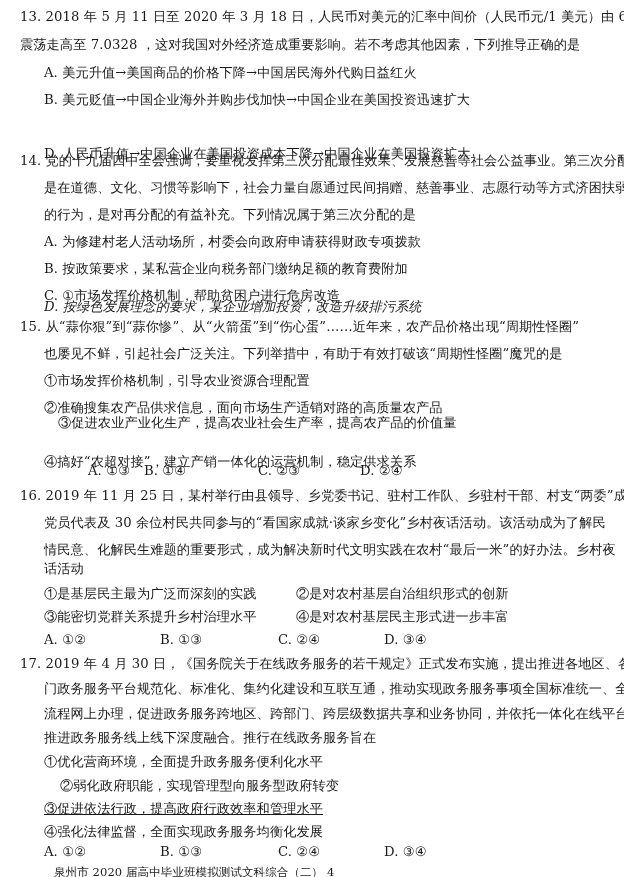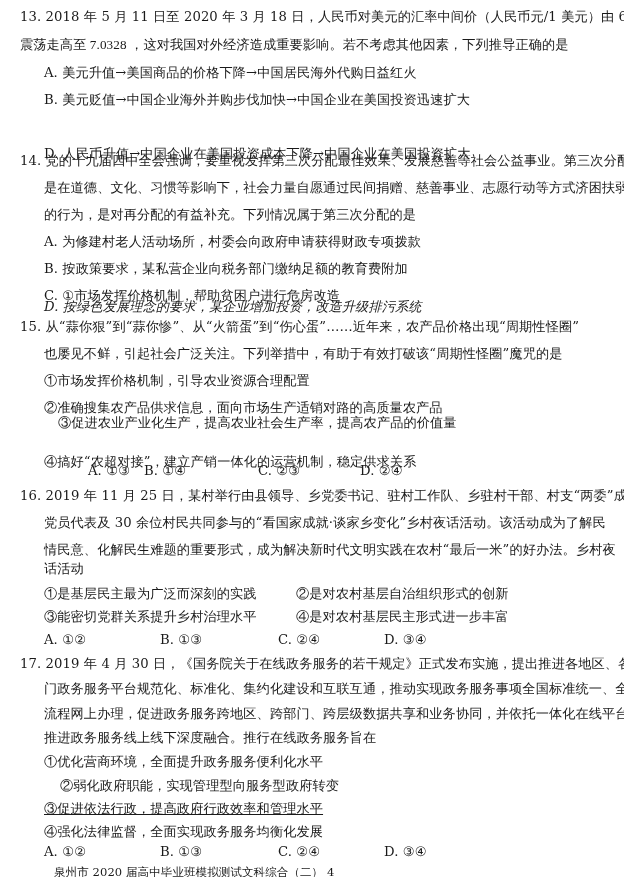--- a/index.html
+++ b/index.html
@@ -14,21 +14,21 @@
     letter-spacing: 0.1px;
   }
   .footer { font-size: 11.5px; }
 </style>
 </head>
 <body>
 
 <div class="page">
 
   <div class="line" style="left:20px;top:8px;">13. 2018 年 5 月 11 日至 2020 年  3  月  18  日，人民币对美元的汇率中间价（人民币元/1 美元）由 6.3768</div>
-  <div class="line" style="left:20px;top:36px;font-family:Liberation Serif, serif;">震荡走高至  7.0328  ，这对我国对外经济造成重要影响。若不考虑其他因素，下列推导正确的是</div>
+  <div class="line" style="left:20px;top:36px;">震荡走高至  7.0328  ，这对我国对外经济造成重要影响。若不考虑其他因素，下列推导正确的是</div>
   <div class="line" style="left:44px;top:64px;">A.  美元升值→美国商品的价格下降→中国居民海外代购日益红火</div>
   <div class="line" style="left:44px;top:91px;">B.  美元贬值→中国企业海外并购步伐加快→中国企业在美国投资迅速扩大</div>
   <div class="line" style="left:44px;top:145px;">D.  人民币升值→中国企业在美国投资成本下降→中国企业在美国投资扩大</div>
 
   <div class="line" style="left:20px;top:152px;">14.  党的十九届四中全会强调，要重视发挥第三次分配最佳效果、发展慈善等社会公益事业。第三次分配</div>
   <div class="line" style="left:44px;top:179px;">是在道德、文化、习惯等影响下，社会力量自愿通过民间捐赠、慈善事业、志愿行动等方式济困扶弱</div>
   <div class="line" style="left:44px;top:206px;">的行为，是对再分配的有益补充。下列情况属于第三次分配的是</div>
   <div class="line" style="left:44px;top:233px;">A.  为修建村老人活动场所，村委会向政府申请获得财政专项拨款</div>
   <div class="line" style="left:44px;top:260px;">B.  按政策要求，某私营企业向税务部门缴纳足额的教育费附加</div>
   <div class="line" style="left:44px;top:287px;">C.  ①市场发挥价格机制，帮助贫困户进行危房改造</div>

